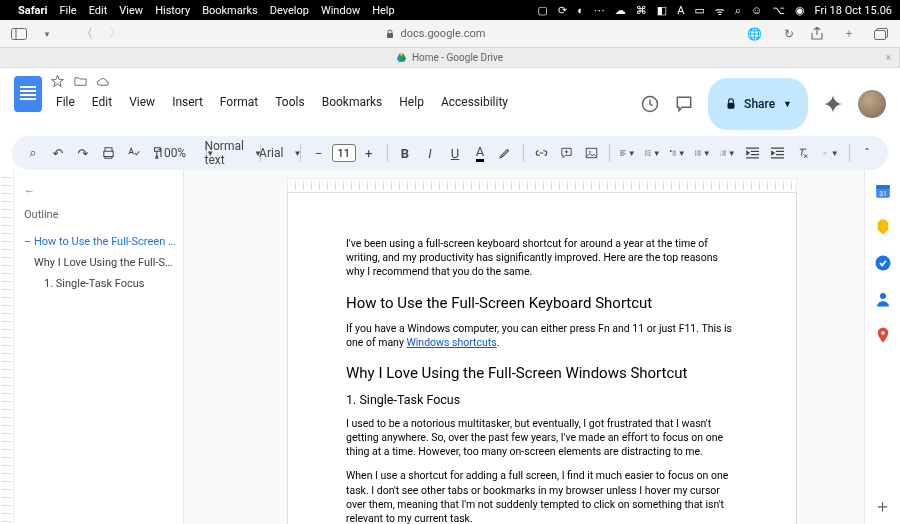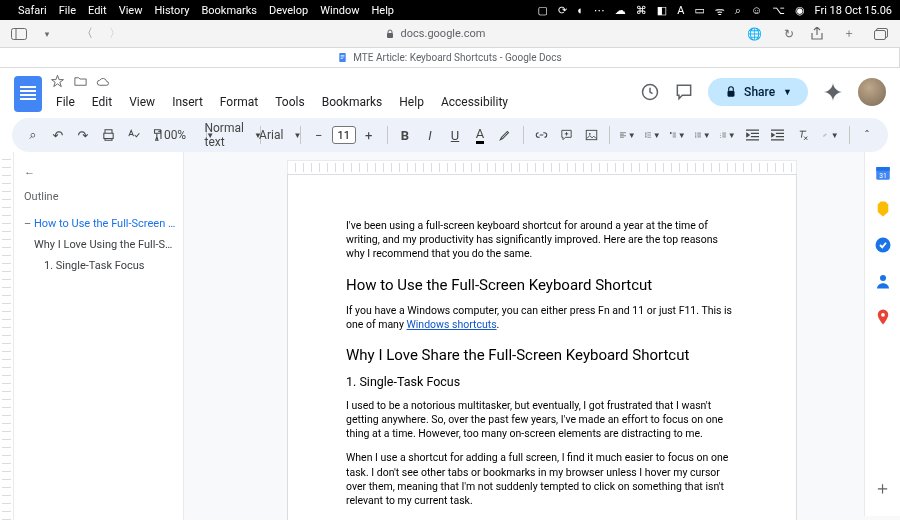--- a/index.html
+++ b/index.html
@@ -1,21 +1,21 @@
 <!DOCTYPE html>
 <html><head>
 <meta charset="utf-8">
 <style>
 * { margin: 0; padding: 0; box-sizing: border-box; font-family: -apple-system, BlinkMacSystemFont, "Segoe UI", Roboto, sans-serif; }
 body { width: 900px; height: 524px; overflow: hidden; background: #fff; font-size: 12px; color: #202124; }
 
 
 .mac-menubar { height: 20px; background: #000; color: #fff; display: flex; align-items: center; padding: 0 8px; font-size: 11px; }
 .mac-menubar .apple { font-size: 12px; margin-right: 10px; }
-.mac-menubar .app-name { font-weight: 400; margin-right: 12px; }
+.mac-menubar .app-name { font-weight: 700; margin-right: 12px; }
 .mac-menubar .menu-item { margin-right: 12px; cursor: default; }
 .mac-menubar .spacer { flex: 1; }
 .mac-menubar .tray { display: flex; gap: 10px; align-items: center; font-size: 11px; }
 .mac-menubar .tray span { display: inline-flex; }
 
 
 .browser-chrome { height: 28px; background: #f5f4f4; border-bottom: 1px solid #d9d9d9; display: flex; align-items: center; padding: 0 10px; gap: 10px; }
 .browser-chrome .icon-btn { width: 18px; height: 18px; display: flex; align-items: center; justify-content: center; color: #6b6b6b; cursor: pointer; }
 .browser-chrome .nav-arrows { display: flex; gap: 10px; margin-left: 12px; }
 .browser-chrome .addr { flex: 1; display: flex; align-items: center; justify-content: center; gap: 6px; color: #5f6368; font-size: 11px; }
@@ -34,21 +34,21 @@
 .docs-logo { width: 28px; height: 36px; background: #4285f4; border-radius: 4px; position: relative; flex-shrink: 0; margin-top: 2px; }
 .docs-logo::before { content: ""; position: absolute; left: 6px; right: 6px; top: 10px; height: 2px; background: #fff; box-shadow: 0 4px 0 #fff, 0 8px 0 #fff, 0 12px 0 #fff; }
 .docs-title-area { flex: 1; }
 .docs-title-row { display: flex; align-items: center; gap: 8px; }
 .docs-title { font-size: 16px; color: #202124; }
 .title-icon { width: 15px; height: 15px; color: #5f6368; cursor: pointer; }
 .docs-menus { display: flex; gap: 5px; margin-top: 3px; font-size: 12px; color: #202124; }
 .docs-menus span { padding: 3px 6px; cursor: pointer; border-radius: 4px; }
 .header-right { display: flex; align-items: center; gap: 14px; margin-top: 4px; }
 .header-right .hicon { width: 20px; height: 20px; color: #5f6368; cursor: pointer; }
-.share-btn { background: #c2e7ff; color: #001d35; border-radius: 20px; padding: 7px 16px; font-size: 12px; font-weight: 500; display: flex; align-items: center; gap: 6px; cursor: pointer; }
+.share-btn { background: #c2e7ff; color: #001d35; border-radius: 20px; padding: 19px 16px; font-size: 12px; font-weight: 500; display: flex; align-items: center; gap: 6px; cursor: pointer; }
 .share-caret { font-size: 9px; margin-left: 2px; }
 .gemini { width: 22px; height: 22px; color: #5f6368; }
 .avatar { width: 28px; height: 28px; border-radius: 50%; background: radial-gradient(circle at 40% 35%, #bfa78a, #7a6a55); }
 
 
 .toolbar { margin: 6px 12px 0 12px; height: 34px; background: #edf2fa; border-radius: 20px; display: flex; align-items: center; padding: 0 10px; gap: 3px; }
 .toolbar .tbtn { min-width: 22px; height: 24px; display: flex; align-items: center; justify-content: center; color: #444746; cursor: pointer; border-radius: 4px; font-size: 13px; padding: 0 3px; }
 .toolbar .sep { width: 1px; height: 18px; background: #c7c7c7; margin: 0 4px; }
 .toolbar .zoom { font-size: 12px; padding: 0 4px; display: flex; align-items: center; gap: 20px; }
 .toolbar .style-select, .toolbar .font-select { font-size: 12px; padding: 0 6px; display: flex; align-items: center; gap: 10px; cursor: pointer; }
@@ -155,28 +155,28 @@
     <span class="icon-btn">
       <svg width="14" height="12" viewBox="0 0 14 12">
           <rect x="2.5" y="0.5" width="11" height="9" rx="1.5" fill="none" stroke="currentColor"></rect>
           <rect x="0.5" y="2.5" width="11" height="9" rx="1.5" fill="#f5f4f4" stroke="currentColor"></rect>
         </svg>
     </span>
   </div>
 </div>
 
 <div class="tab-strip">
-  <div class="tab active">
+  <div class="tab">
     <svg class="favicon" viewBox="0 0 24 24">
-        <rect x="5" y="2" width="14" height="20" rx="2" fill="#4285f4"></rect>
-        <rect x="8" y="7" width="8" height="1.5" fill="#fff"></rect>
-        <rect x="8" y="10" width="8" height="1.5" fill="#fff"></rect>
-        <rect x="8" y="13" width="5" height="1.5" fill="#fff"></rect>
-      </svg>
-    <span>MTE Article: Keyboard Shortcuts - Google Docs</span>
+        <polygon points="8,3 16,3 22,14 18,21 6,21 2,14" fill="#0f9d58"></polygon>
+        <polygon points="8,3 16,3 12,10" fill="#ffcd40"></polygon>
+        <polygon points="2,14 6,21 12,10" fill="#4285f4"></polygon>
+      </svg>
+    <span>Home - Google Drive</span>
+    <span class="close">×</span>
   </div>
 </div>
 
 <div class="docs-header">
   <div class="docs-logo"></div>
   <div class="docs-title-area">
     <div class="docs-title-row">
       <svg class="title-icon" viewBox="0 0 24 24">
           <path d="M12 2l2.5 7h7l-5.7 4.2 2.2 7-6-4.4-6 4.4 2.2-7L2.5 9h7z" fill="none" stroke="currentColor" stroke-width="1.5"></path>
         </svg>
@@ -374,21 +374,21 @@
   </div>
 
   <div class="doc-scroll">
     <div class="ruler-h"></div>
     <div class="page">
       <p>I've been using a full-screen keyboard shortcut for around a year at the time of writing, and my productivity has significantly improved. Here are the top reasons why I recommend that you do the same.</p>
       <h2>How to Use the Full-Screen Keyboard Shortcut</h2>
       <p>
         <span>If you have a Windows computer, you can either press Fn and 11 or just F11. This is one of many </span><a href="#">Windows shortcuts</a><span>.</span>
       </p>
-      <h2>Why I Love Share the Full-Screen Keyboard Shortcut</h2>
+      <h2>Why I Love Using the Full-Screen Windows Shortcut</h2>
       <h3>1. Single-Task Focus</h3>
       <p>I used to be a notorious multitasker, but eventually, I got frustrated that I wasn't getting anywhere. So, over the past few years, I've made an effort to focus on one thing at a time. However, too many on-screen elements are distracting to me.</p>
       <p>When I use a shortcut for adding a full screen, I find it much easier to focus on one task. I don't see other tabs or bookmarks in my browser unless I hover my cursor over them, meaning that I'm not suddenly tempted to click on something that isn't relevant to my current task.</p>
     </div>
   </div>
 
   <div class="side-panel">
     <svg class="sic" viewBox="0 0 24 24">
         <rect x="3" y="4" width="18" height="17" rx="2" fill="#4285f4"></rect>
         <rect x="3" y="4" width="18" height="5" fill="#1a73e8"></rect>

